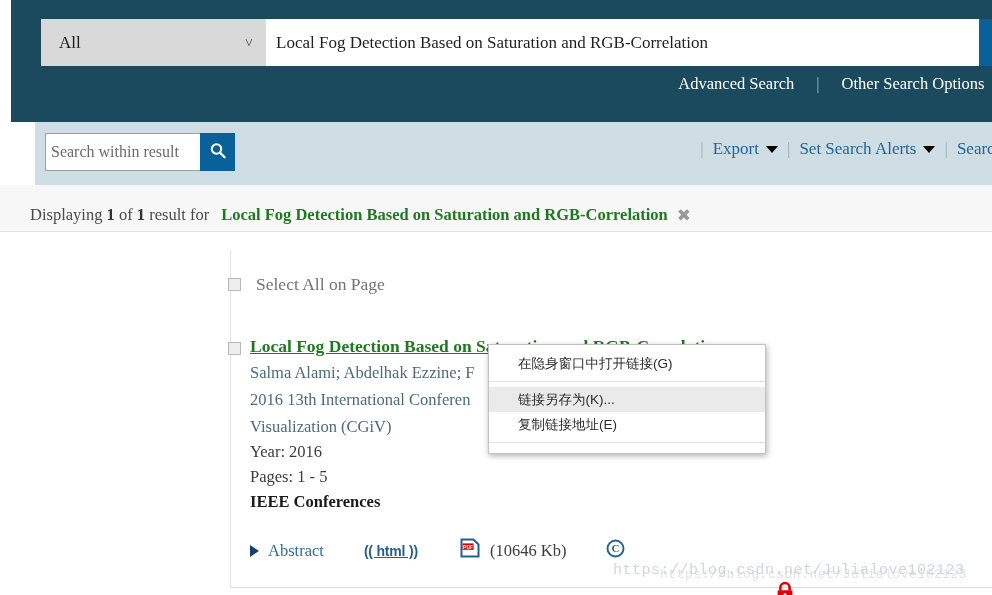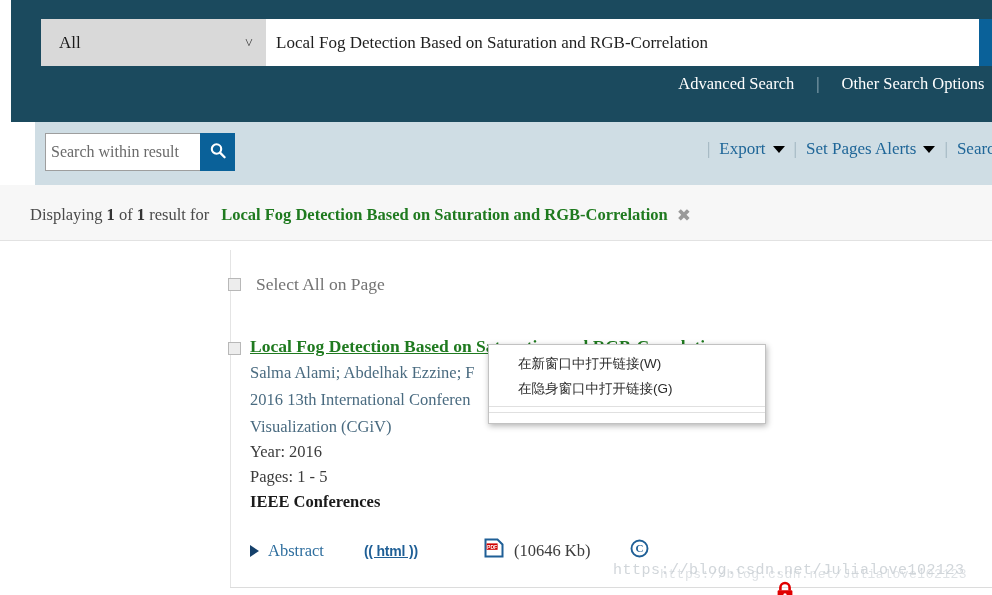--- a/index.html
+++ b/index.html
@@ -168,21 +168,21 @@
     border-top: 7px solid #000000;
     margin-left: 7px;
     vertical-align: 2px;
   }
 
   
   .summary {
     position: absolute;
     left: 0; top: 185px;
     width: 992px;
-    height: 56px;
+    height: 47px;
     background: #f7f7f7;
     border-bottom: 1px solid #e2e2e2;
     box-sizing: border-box;
   }
   .summary-inner {
     position: absolute;
     left: 30px;
     top: 20px;
     display: flex;
     align-items: center;
@@ -322,21 +322,21 @@
     border-bottom: 6px solid transparent;
     border-left: 9px solid #15416b;
     margin-right: 9px;
   }
   .html-link {
     color: #1f5f96;
     font-weight: bold;
     font-family: "Liberation Sans", sans-serif;
     font-size: 14px;
     cursor: pointer;
-    margin-right: 66px;
+    margin-right: 42px;
     letter-spacing: -0.2px;
     text-align: right;
   }
   .pdf-group {
     display: flex;
     align-items: center;
     cursor: pointer;
     margin-right: 40px;
   }
   .pdf-icon { margin-right: 10px; display: block; }
@@ -434,21 +434,21 @@
         </svg>
       </span>
     </button>
   </div>
 
   <div class="toolbar-links">
     <span class="bar">|</span>
     <a href="#">Export</a>
     <span class="caret"></span>
     <span class="bar">|</span>
-    <a href="#">Set Pages Alerts</a>
+    <a href="#">Set Search Alerts</a>
     <span class="caret"></span>
     <span class="bar">|</span>
     <a href="#">Search His</a>
   </div>
 </div>
 
 <div class="summary">
   <div class="summary-inner">
     <span>Displaying</span>&nbsp;
     <b>1</b>&nbsp;
@@ -511,23 +511,26 @@
       <svg width="19" height="19" viewBox="0 0 19 19">
         <circle cx="9.5" cy="9.5" r="8" fill="none" stroke="#1f5f96" stroke-width="1.9"></circle>
         <text x="9.5" y="13.4" font-family="Liberation Serif, serif" font-size="11" font-weight="bold" fill="#1f5f96" text-anchor="middle">C</text>
       </svg>
     </span>
   </div>
 </div>
 
 <div class="ctx-menu">
   <div class="ctx-item">
-    <span>在新窗口中打开链接(W)</span>
+    <span>在隐身窗口中打开链接(G)</span>
+  </div>
+  <div class="ctx-sep"></div>
+  <div class="ctx-item hl">
+    <span>链接另存为(K)...</span>
   </div>
   <div class="ctx-item">
-    <span>在隐身窗口中打开链接(G)</span>
-  </div>
-  <div class="ctx-sep"></div>
+    <span>复制链接地址(E)</span>
+  </div>
   <div class="ctx-sep"></div>
 </div>
 
 <div class="watermark wm-a">https://blog.csdn.net/Julialove102123</div>
 <div class="watermark wm-b">https://blog.csdn.net/Julialove102123</div>
 
 </body></html>

